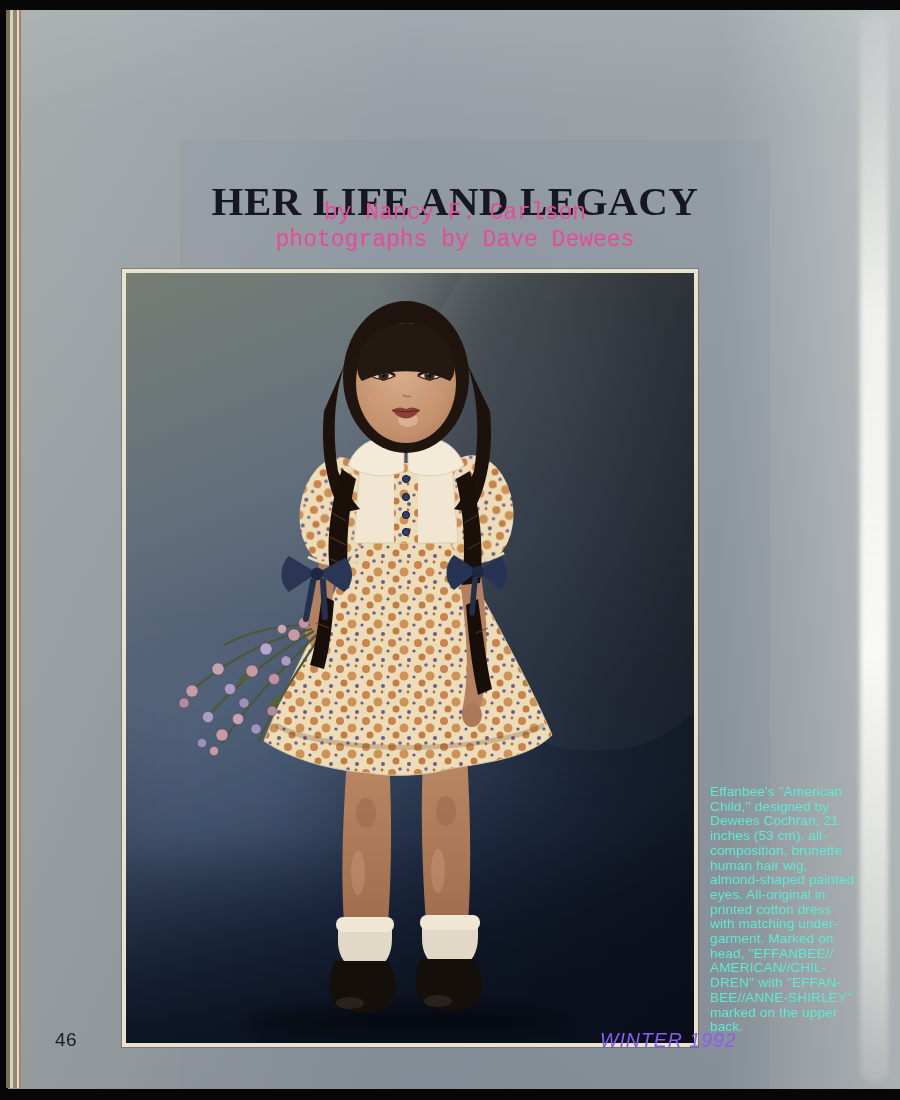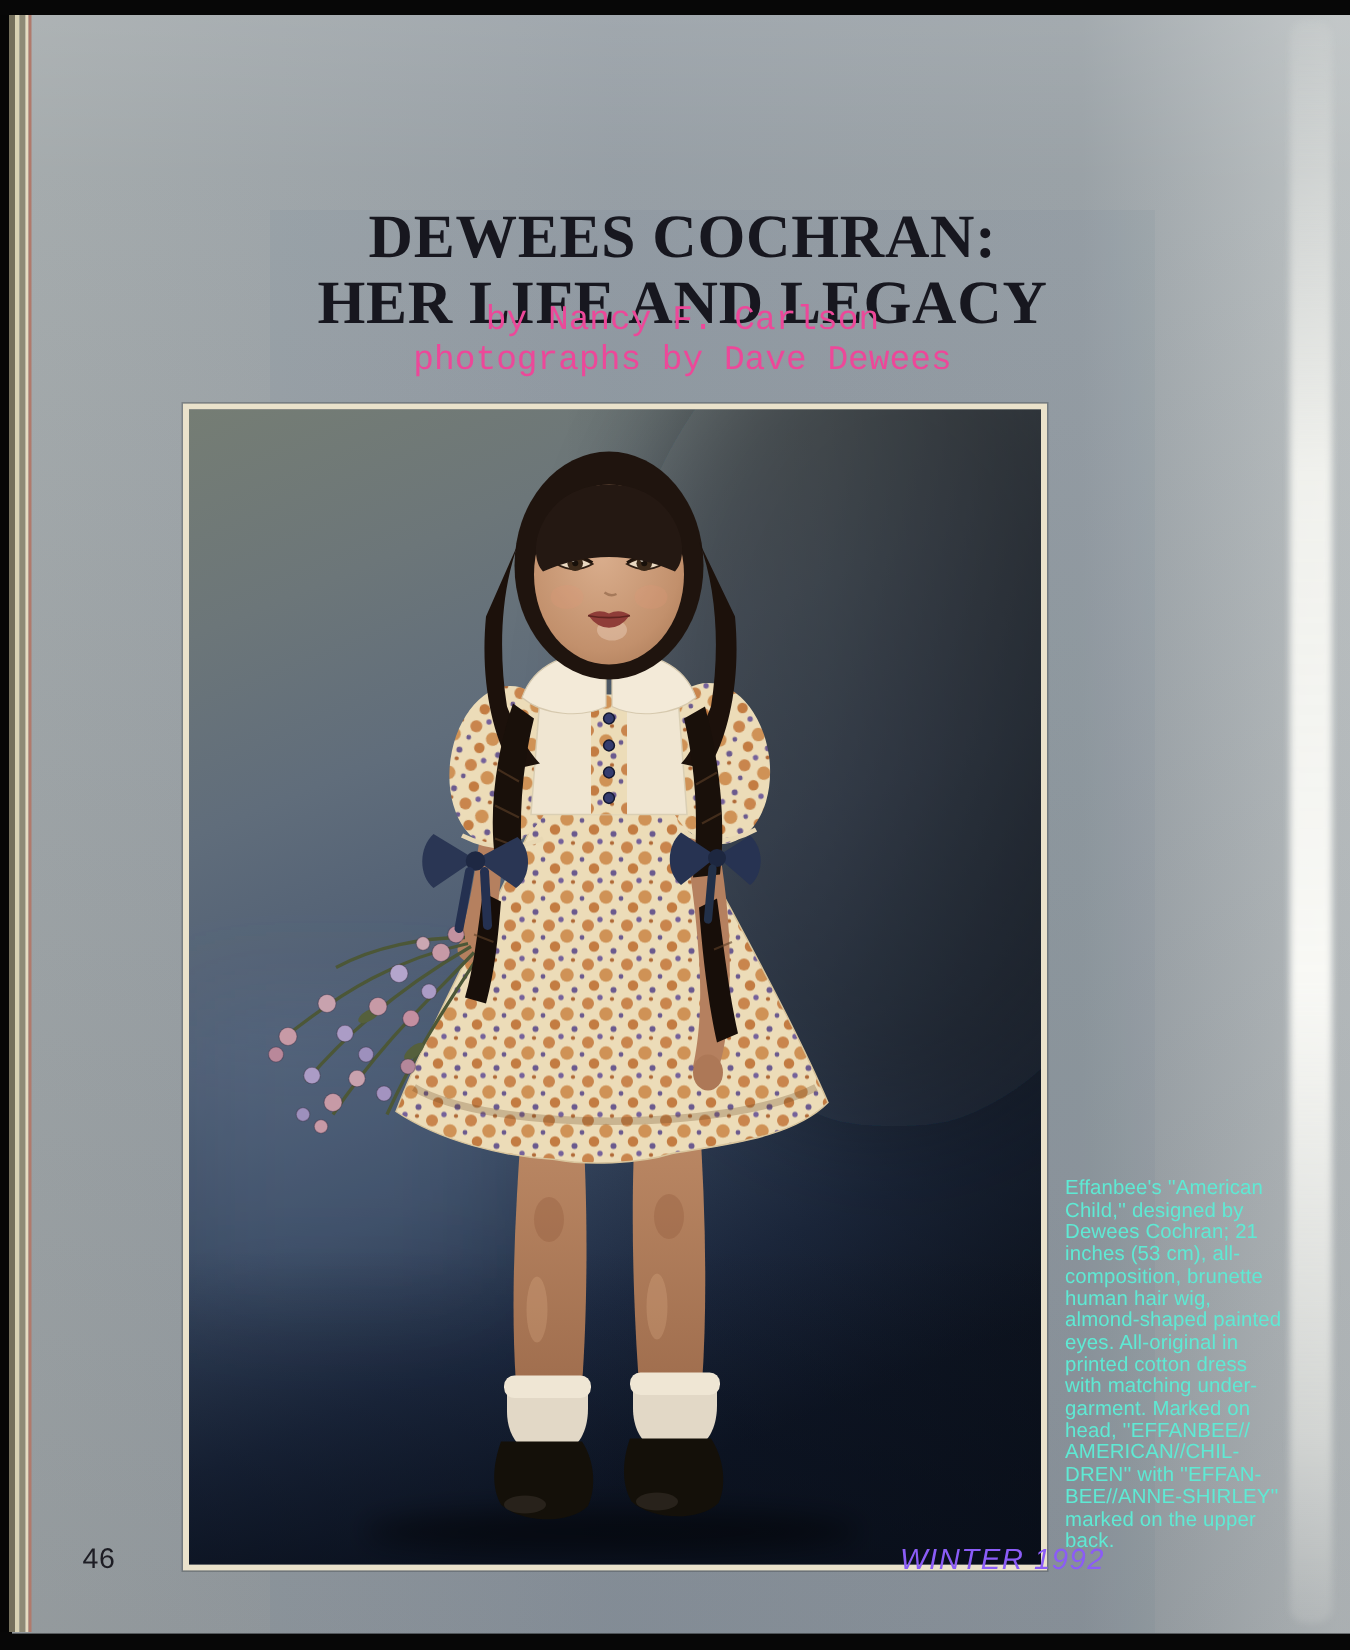--- a/index.html
+++ b/index.html
@@ -77,21 +77,21 @@
 
 <div class="page">
   <div class="scan-band"></div>
 </div>
 <div class="edge e1"></div>
 <div class="edge e2"></div>
 <div class="edge e3"></div>
 <div class="edge e4"></div>
 <div class="edge e5"></div>
 
-<h1 class="title"><span>DEWEES COCHRAN:</span><br><span>HER LIFE AND LEGACY</span></h1>
+<h1 class="title"><br><span>HER LIFE AND LEGACY</span></h1>
 
 <div class="byline-block">
   <div>by Nancy F. Carlson</div>
   <div>photographs by Dave Dewees</div>
 </div>
 
 <figure class="photo-frame" style="margin:0">
   <svg viewBox="0 0 568 770">
     <defs>
       <linearGradient id="bgG" x1="0" y1="0" x2="0.3" y2="1">

